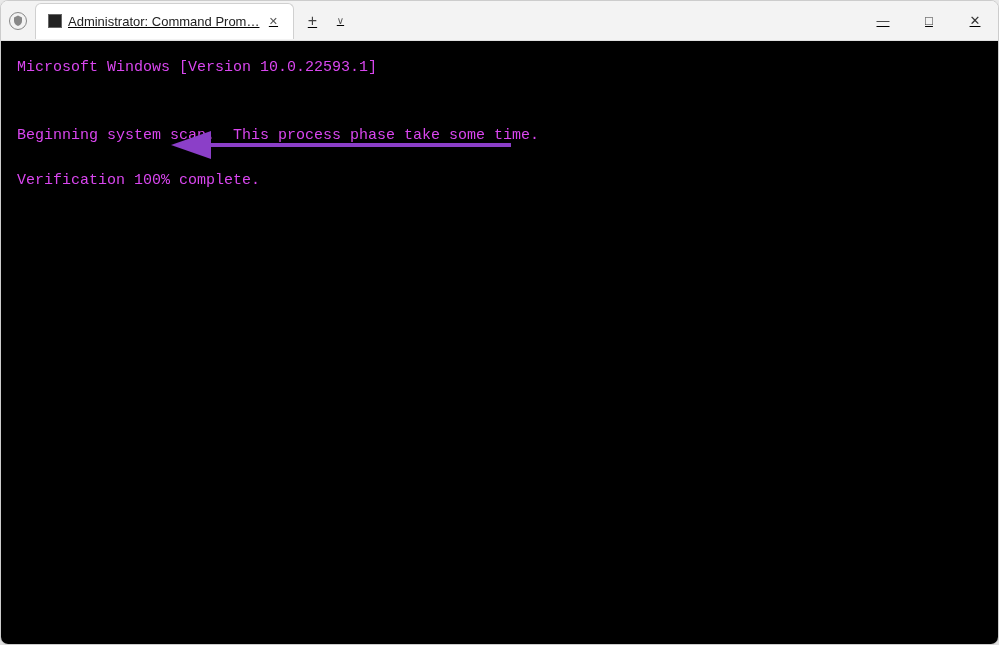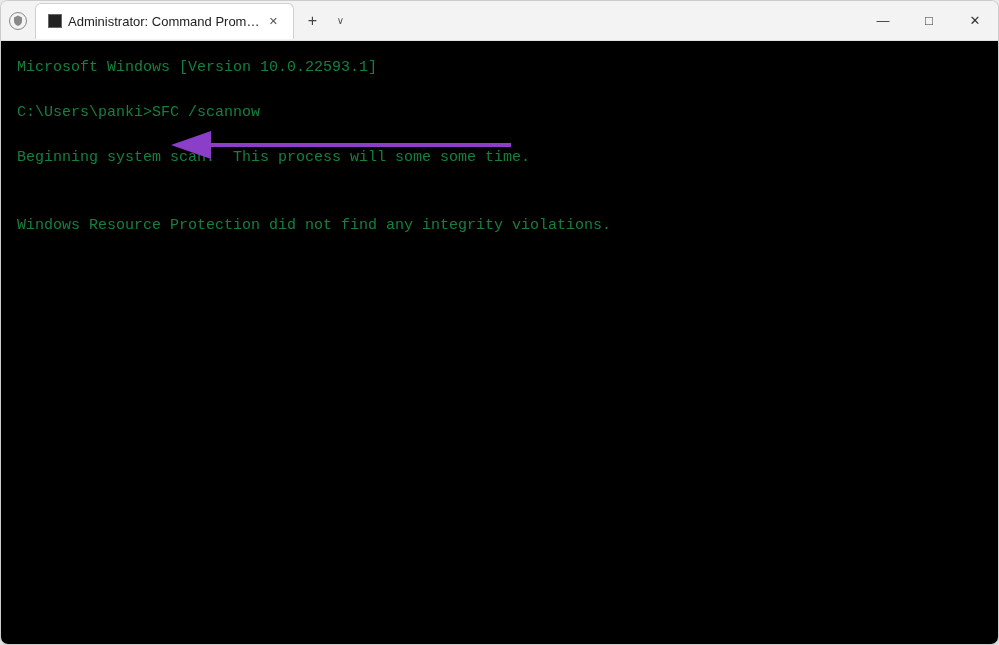--- a/index.html
+++ b/index.html
@@ -30,20 +30,21 @@
 
     
     .titlebar {
       height: 40px;
       background: #f3f3f3;
       display: flex;
       align-items: center;
       padding: 0 0 0 8px;
       border-bottom: 1px solid #e0e0e0;
       flex-shrink: 0;
+      text-decoration: underline;
     }
 
     .titlebar-left {
       display: flex;
       align-items: center;
       gap: 4px;
     }
 
     .shield-icon {
       width: 18px;
@@ -139,21 +140,21 @@
       font-size: 15px;
       color: #cccccc;
       line-height: 1.5;
       position: relative;
       overflow: hidden;
     }
 
     .terminal-line {
       white-space: pre;
       display: block;
-      color: #15803d;
+      color: #d946ef;
     }
 
     .terminal-blank {
       display: block;
       height: 1.5em;
     }
 
     
     .arrow-container {
       position: absolute;
@@ -197,26 +198,25 @@
     <div class="window-controls">
       <div class="wc-btn">—</div>
       <div class="wc-btn">□</div>
       <div class="wc-btn wc-close">✕</div>
     </div>
   </div>
 
   <div class="terminal">
     <span class="terminal-line">Microsoft Windows [Version 10.0.22593.1]</span>
     <span class="terminal-blank"></span>
-    <span class="terminal-line">C:\Users\panki&gt;SFC /scannow</span>
-    <span class="terminal-blank"></span>
-    <span class="terminal-line">Beginning system scan.  This process will some some time.</span>
-    <span class="terminal-blank"></span>
-    <span class="terminal-blank"></span>
-    <span class="terminal-line">Windows Resource Protection did not find any integrity violations.</span>
+    <span class="terminal-blank"></span>
+    <span class="terminal-line">Beginning system scan.  This process phase take some time.</span>
+    <span class="terminal-blank"></span>
+    <span class="terminal-line">Verification 100% complete.</span>
+    <span class="terminal-blank"></span>
     <span class="terminal-blank"></span>
 
     <div class="arrow-container">
       <svg class="arrow-svg" width="320" height="60" viewBox="0 0 320 60">
 
         <defs>
           <marker id="arrowhead" markerWidth="10" markerHeight="7" refX="0" refY="3.5" orient="auto">
             <polygon points="0 0, 10 3.5, 0 7" fill="#8b3fc8"></polygon>
           </marker>
         </defs>

